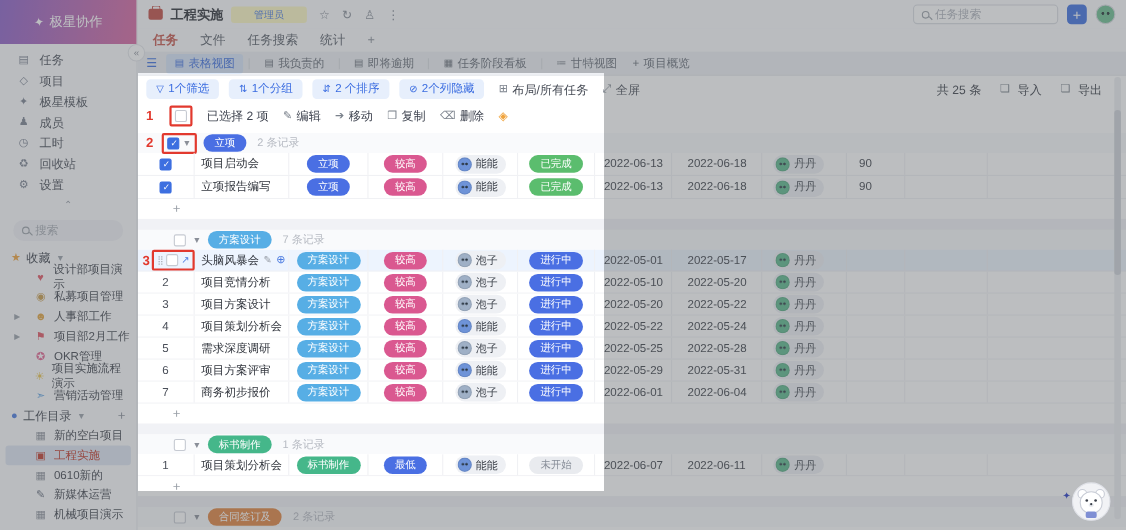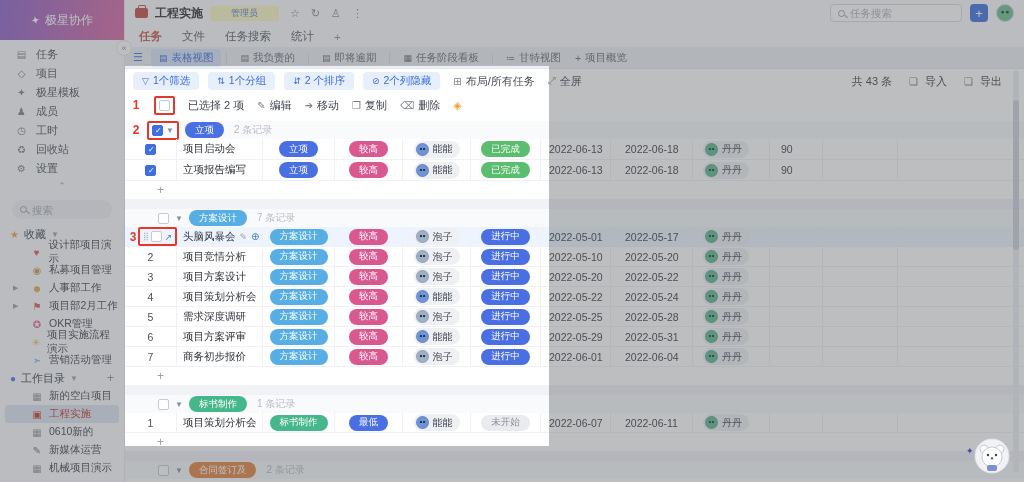--- a/index.html
+++ b/index.html
@@ -348,21 +348,21 @@
           </span>
           <span class="tplain" id="layout-btn">
           <span class="g">⊞</span>
             <span id="layout-lb">布局/所有任务</span>
         </span>
         <span class="tplain" id="fs-btn">
           <span class="g">⤢</span>
             <span>全屏</span>
         </span>
         <div class="tb-right">
-          <span>共 43 条</span>
+          <span>共 25 条</span>
           <span class="act-item">
             <span class="g">❏</span>
               <span>导入</span>
           </span>
           <span class="act-item">
             <span class="g">❏</span>
               <span>导出</span>
           </span>
         </div>
       </div>

